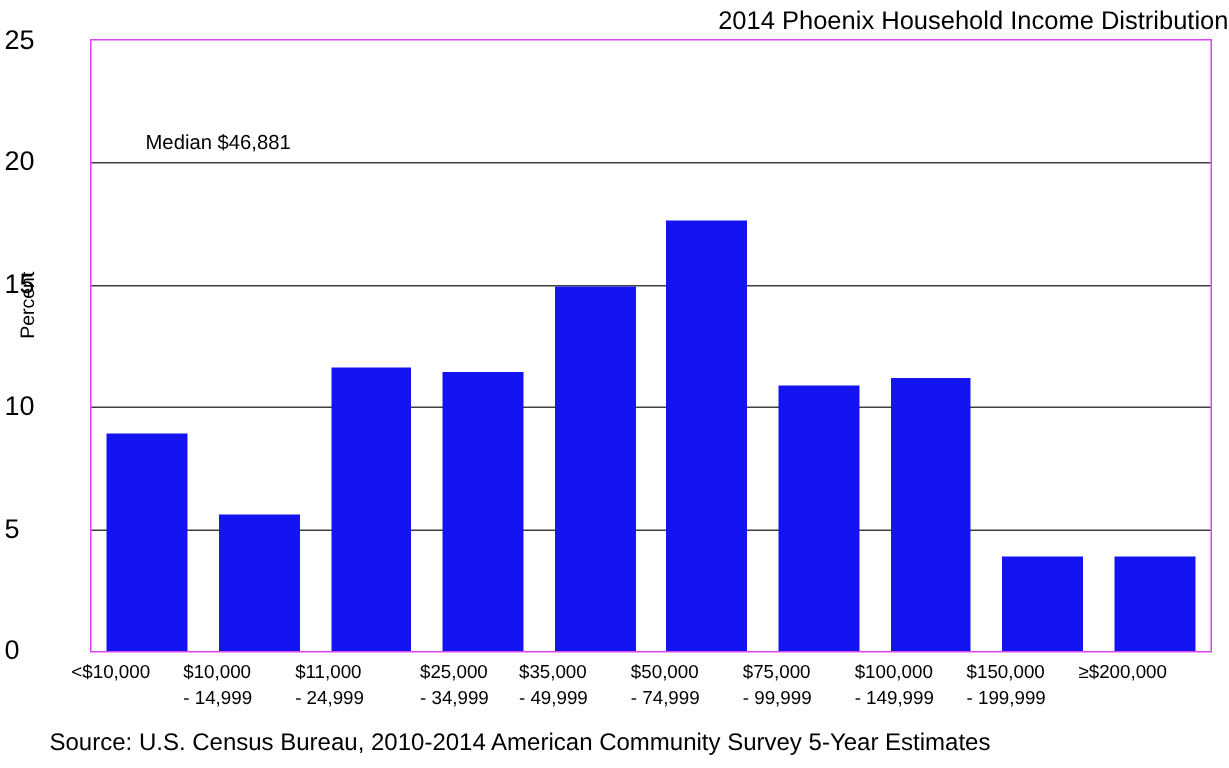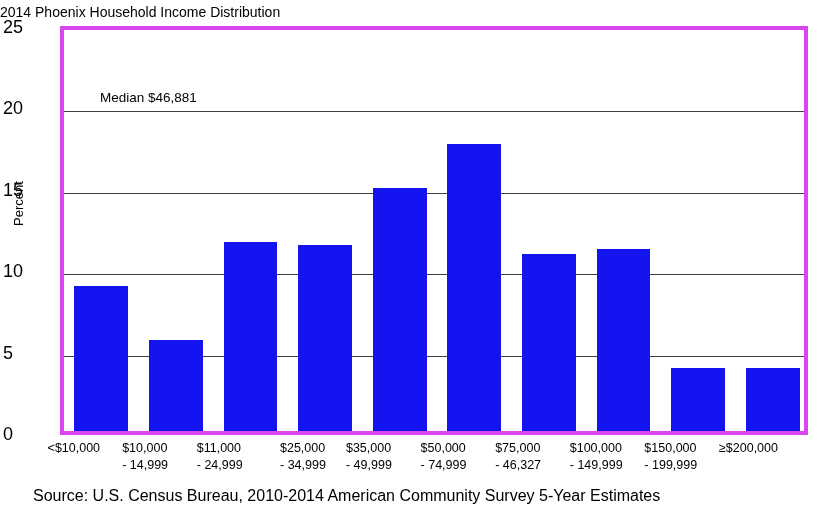--- a/index.html
+++ b/index.html
@@ -17,32 +17,32 @@
   #chart-root {
     position: relative;
     width: 819px;
     height: 512px;
   }
   #chart-title {
     position: absolute;
     top: 4px;
     left: 0;
     width: 819px;
-    text-align: left;
-    font-size: 14px;
+    text-align: right;
+    font-size: 17px;
     color: #000;
   }
   
   #plot-area {
     position: absolute;
     left: 60px;
     top: 26px;
     width: 748px;
     height: 409px;
-    border: 4px solid #d946ef;
+    border: 1px solid #d946ef;
     box-sizing: border-box;
     background: #ffffff;
   }
   .gridline {
     position: absolute;
     left: 0;
     width: 100%;
     height: 1px;
     background: #000000;
     opacity: 0.75;
@@ -173,21 +173,21 @@
       <div class="xtick" style="left: 285.972px; width: 101.456px;">
         <span>$35,000</span>
         <span>- 49,999</span>
       </div>
       <div class="xtick" style="left: 360.572px; width: 101.456px;">
         <span>$50,000</span>
         <span>- 74,999</span>
       </div>
       <div class="xtick" style="left: 435.172px; width: 101.456px;">
         <span>$75,000</span>
-        <span>- 46,327</span>
+        <span>- 99,999</span>
       </div>
       <div class="xtick" style="left: 509.772px; width: 101.456px;">
         <span>$100,000</span>
         <span>- 149,999</span>
       </div>
       <div class="xtick" style="left: 584.372px; width: 101.456px;">
         <span>$150,000</span>
         <span>- 199,999</span>
       </div>
       <div class="xtick" style="left: 658.972px; width: 99px;">

